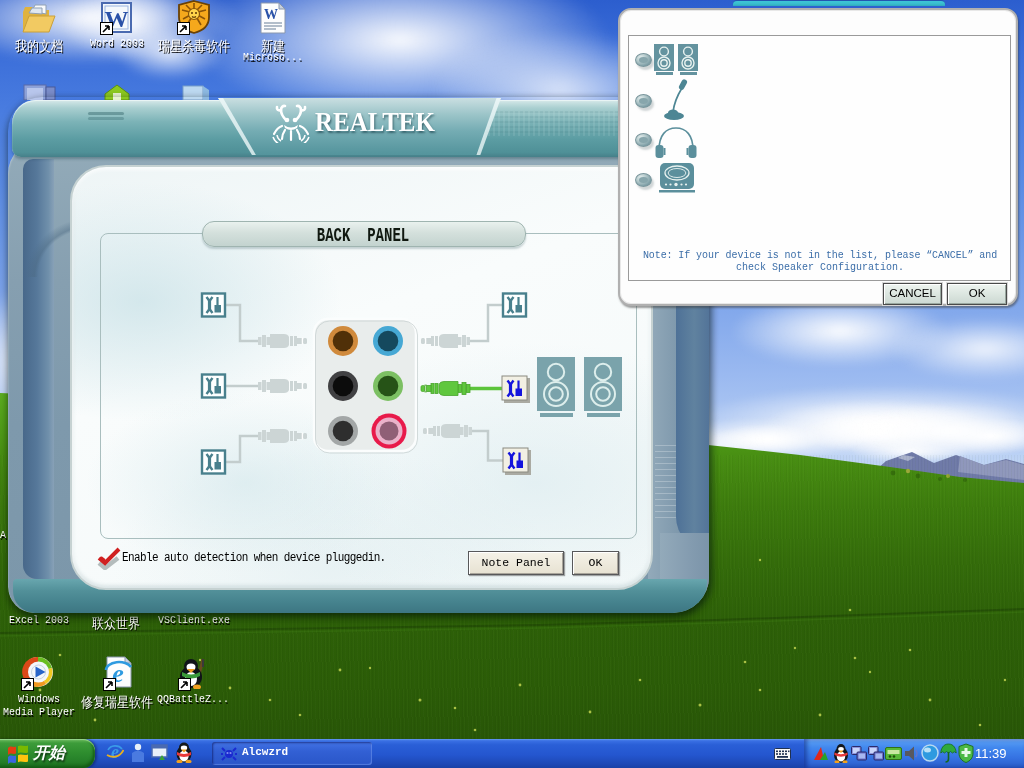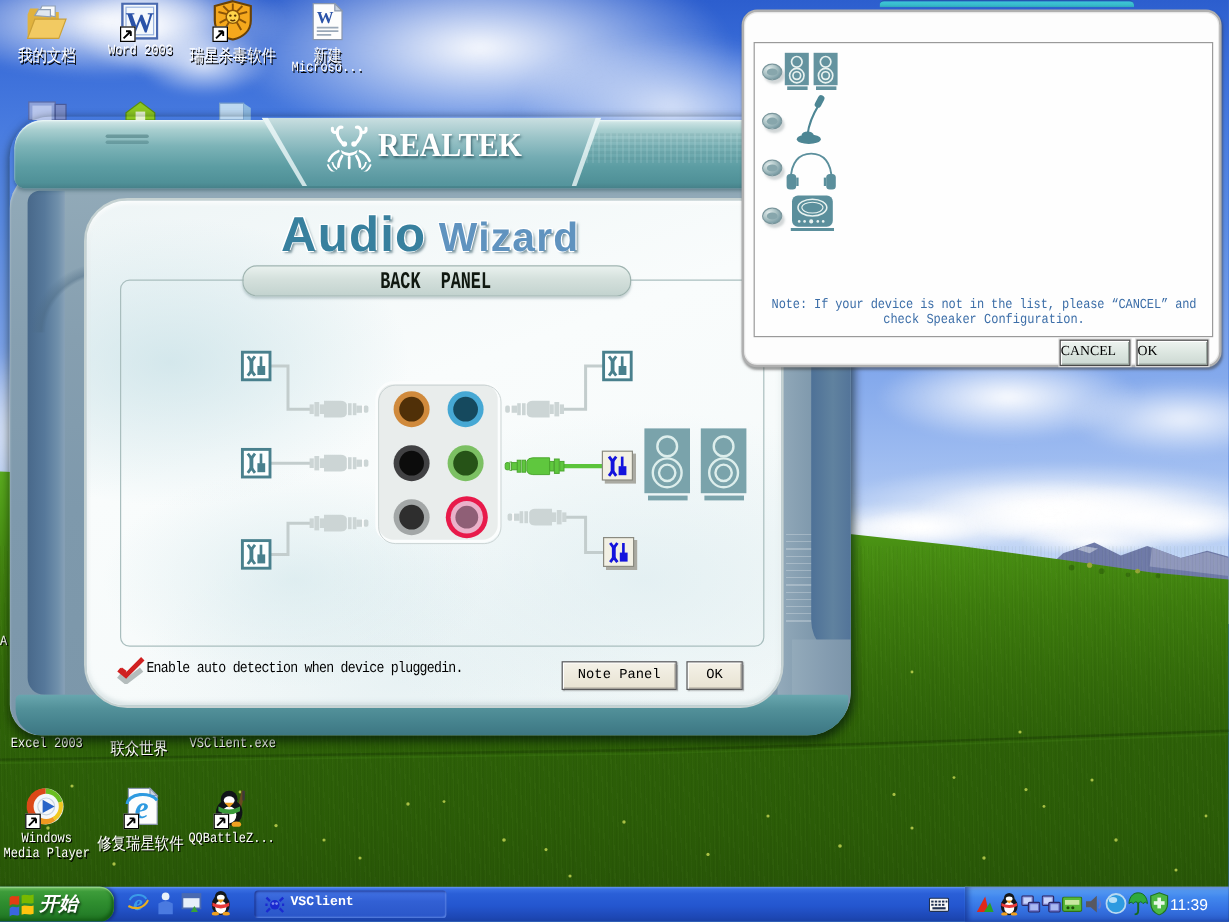--- a/index.html
+++ b/index.html
@@ -2,21 +2,21 @@
 <html><head>
 <meta charset="utf-8">
 <style>
 html,body{margin:0;padding:0;width:1024px;height:768px;overflow:hidden;}
 body{font-family:"Liberation Sans",sans-serif;position:relative;background:#3a6fd8;}
 .abs{position:absolute;}
 .lbl{position:absolute;color:#fff;font-family:"Liberation Mono",monospace;font-size:10px;font-weight:400;text-shadow:1px 1px 0 #000;white-space:nowrap;text-align:center;transform:scaleY(1.18);transform-origin:50% 0;}
 .cjk{font-size:12px;font-weight:400;letter-spacing:0px;}
 .radio{position:absolute;left:15px;width:15px;height:12px;border-radius:50%;background:radial-gradient(ellipse at 32% 28%,#e2ecec 0%,#b0c6c8 38%,#7fa0a8 72%,#63878f 100%);border:0.5px solid #7a969c;box-shadow:2px 3px 2px rgba(165,175,178,.5);}
 .radio::after{content:"";position:absolute;left:2.5px;top:2.8px;width:9.5px;height:6.5px;border-radius:50%;background:#87a6ac;}
-.dlgbtn{height:20px;background:linear-gradient(180deg,#eef4f0 0%,#dce6e0 50%,#ccd8d2 100%);border:1px solid #4a4a4a;box-shadow:inset 1px 1px 0 #fff,inset -1px -1px 0 #9aa8a0,0 0 0 1px #d8d8d8;text-align:left;font-family:Liberation Serif, serif;font-size:11.5px;font-weight:400;line-height:19px;color:#000;}
+.dlgbtn{height:20px;background:linear-gradient(180deg,#eef4f0 0%,#dce6e0 50%,#ccd8d2 100%);border:1px solid #4a4a4a;box-shadow:inset 1px 1px 0 #fff,inset -1px -1px 0 #9aa8a0,0 0 0 1px #d8d8d8;text-align:center;font-family:Liberation Sans, sans-serif;font-size:11.5px;font-weight:400;line-height:19px;color:#000;}
 </style>
 </head>
 <body>
 
 <div class="abs" id="sky" style="left:0;top:0;width:1024px;height:520px;background:linear-gradient(180deg,#2c5ece 0%,#3b6ed9 10%,#4a7de0 22%,#5b8ce4 36%,#7aa2ea 55%,#9ab9f0 72%,#bcd2f5 88%,#d8e6fa 100%);"></div>
 
 <div class="abs" style="left:-60px;top:-30px;width:300px;height:95px;background:radial-gradient(closest-side,rgba(255,255,255,.97),rgba(255,255,255,0));filter:blur(4px);"></div>
 <div class="abs" style="left:60px;top:-15px;width:130px;height:75px;background:radial-gradient(closest-side,rgba(255,255,255,.95),rgba(255,255,255,0));filter:blur(4px);"></div>
 <div class="abs" style="left:115px;top:25px;width:110px;height:55px;background:radial-gradient(closest-side,rgba(255,255,255,.85),rgba(255,255,255,0));filter:blur(4px);"></div>
 <div class="abs" style="left:190px;top:-40px;width:420px;height:160px;background:radial-gradient(closest-side,rgba(255,255,255,.97),rgba(255,255,255,0));filter:blur(5px);"></div>
@@ -258,23 +258,20 @@
   </svg>
   <div class="abs" style="left:307px;top:11px;width:130px;font-family:'Liberation Serif',serif;font-weight:700;font-size:25px;color:#fff;letter-spacing:0px;text-shadow:1px 2px 2px rgba(30,70,80,.7);transform:scaleY(1.12);transform-origin:0 50%;">REALTEK</div>
 
   <div class="abs" style="left:62px;top:68px;width:579px;height:421px;border-radius:36px;background:
     radial-gradient(ellipse 200px 120px at 12% 32%,rgba(198,224,230,.7),rgba(0,0,0,0)),radial-gradient(ellipse 160px 90px at 30% 75%,rgba(205,228,233,.55),rgba(0,0,0,0)),
     radial-gradient(ellipse 260px 140px at 80% 75%,rgba(210,230,235,.5),rgba(0,0,0,0)),
     radial-gradient(ellipse 220px 120px at 45% 95%,rgba(215,232,236,.45),rgba(0,0,0,0)),
     linear-gradient(160deg,#eef5f6 0%,#f9fcfc 40%,#f4f9f9 100%);
     border:2px solid #c6d2d2;box-shadow:inset 0 2px 4px #ffffff, inset 0 -2px 4px rgba(150,175,180,.4);"></div>
 
-  <div class="abs" style="left:0;top:75px;width:701px;text-align:center;white-space:nowrap;">
-    <span style="font-size:41px;font-weight:700;color:#38809e;letter-spacing:1px;text-shadow:-1px -1px 0 #fff,1px -1px 0 #fff,-1px 1px 0 #fff,2px 2px 2px rgba(100,130,140,.8);">Audio</span><span style="font-size:34px;font-weight:700;color:#6093bf;letter-spacing:1px;text-shadow:-1px -1px 0 #fff,1px -1px 0 #fff,-1px 1px 0 #fff,2px 2px 2px rgba(100,130,140,.8);"> Wizard</span>
-  </div>
 
   <div class="abs" style="left:92px;top:136px;width:535px;height:304px;border:1px solid #a9bebe;border-radius:8px;"></div>
 
   <div class="abs" style="left:194px;top:124px;width:322px;height:24px;border-radius:12px;background:linear-gradient(180deg,#e9f1ee 0%,#d4e0dc 45%,#c3d3cf 100%);border:1px solid #9fb4b0;box-shadow:0 2px 2px rgba(120,145,150,.4);"></div>
   <div class="abs" style="left:194px;top:127px;width:322px;text-align:center;font-family:'Liberation Mono',monospace;font-size:14px;font-weight:700;color:#101810;letter-spacing:0px;transform:scaleY(1.42);transform-origin:50% 0;">BACK&nbsp;&nbsp;PANEL</div>
 
   <svg class="abs" style="left:0;top:0;" width="701" height="516">
     <defs>
       <g id="plugR">
         <rect x="0" y="5" width="3.5" height="8"></rect>
@@ -483,21 +480,21 @@
 
   <div class="abs" style="left:212px;top:3px;width:160px;height:23px;border-radius:3px;background:linear-gradient(180deg,#4272e4 0%,#3260d4 40%,#2a56c8 100%);box-shadow:inset 1px 1px 2px rgba(0,0,60,.5),inset -1px -1px 1px rgba(130,170,255,.5);"></div>
   <svg class="abs" style="left:221px;top:7px;" width="16" height="16" viewBox="0 0 16 16">
     <circle cx="8" cy="8" r="4" fill="#1a2ad0"></circle>
     <g stroke="#1a2ad0" stroke-width="2" fill="none">
       <path d="M4,5 L1,2 M12,5 L15,2 M4,11 L1,14 M12,11 L15,14 M2,8 L0,8 M14,8 L16,8"></path>
     </g>
     <circle cx="6.5" cy="7" r="1.1" fill="#8090f0"></circle>
       <circle cx="9.5" cy="7" r="1.1" fill="#8090f0"></circle>
   </svg>
-  <div class="abs" style="left:242px;top:7px;font-family:'Liberation Mono',monospace;font-size:11px;font-weight:700;color:#fff;">VSClient</div>
+  <div class="abs" style="left:242px;top:7px;font-family:'Liberation Mono',monospace;font-size:11px;font-weight:700;color:#fff;">Alcwzrd</div>
 
   <svg class="abs" style="left:774px;top:9px;" width="17" height="12" viewBox="0 0 17 12">
     <rect x="0.5" y="0.5" width="16" height="11" rx="1" fill="#f8f8f8" stroke="#203050" stroke-width="1"></rect>
     <g fill="#203050">
       <rect x="2" y="2.5" width="2" height="1.6"></rect>
         <rect x="5" y="2.5" width="2" height="1.6"></rect>
         <rect x="8" y="2.5" width="2" height="1.6"></rect>
         <rect x="11" y="2.5" width="2" height="1.6"></rect>
         <rect x="14" y="2.5" width="1.5" height="1.6"></rect>
       <rect x="2" y="5.2" width="2" height="1.6"></rect>

